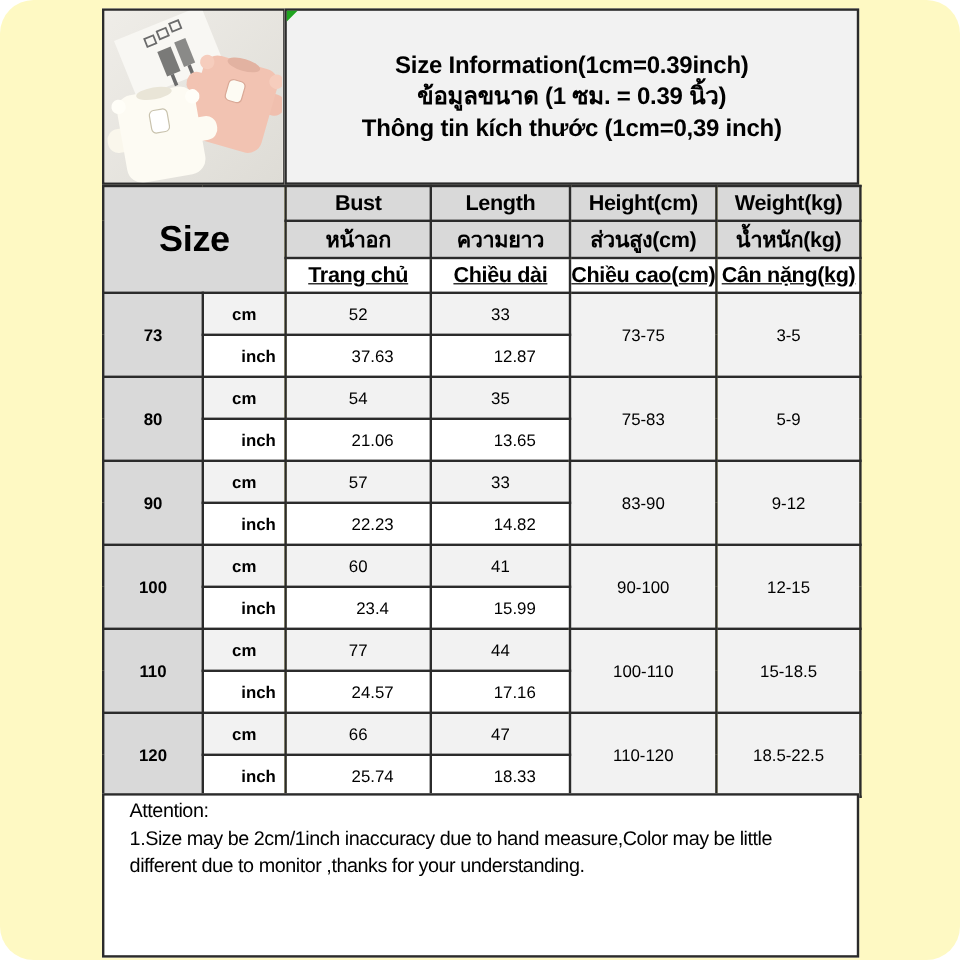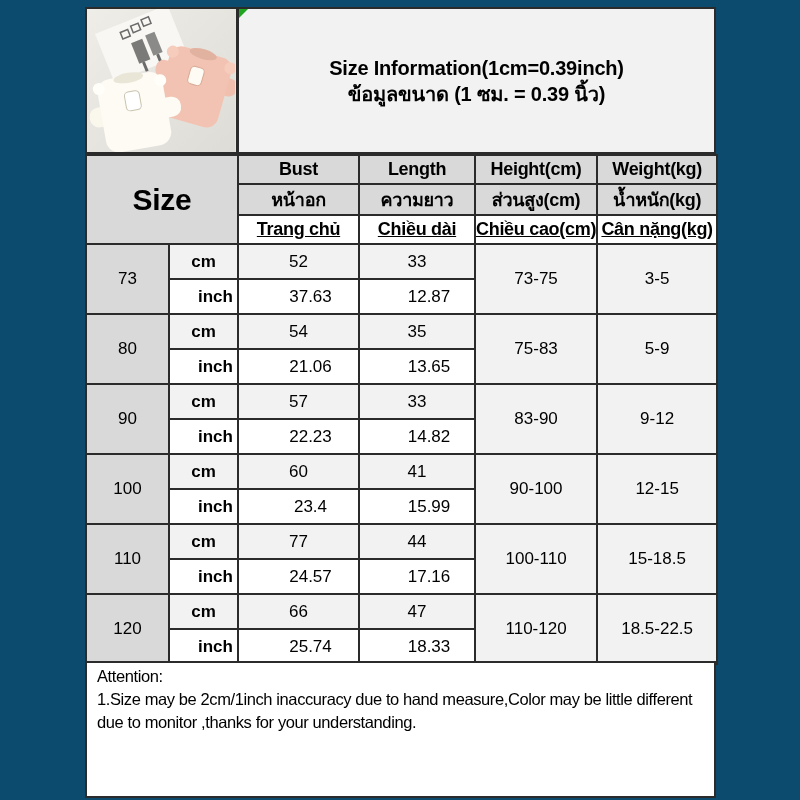--- a/index.html
+++ b/index.html
@@ -1,50 +1,50 @@
 <!DOCTYPE html>
 <html><head>
 <meta charset="utf-8">
 <style>
   * { margin:0; padding:0; box-sizing:border-box; }
   html,body { background:#fff; }
   body { font-family:"Liberation Sans", sans-serif; color:#000; }
-  .canvas { position:relative; width:800px; height:800px; background:#0c4a6e; overflow:hidden; }
+  .canvas { position:relative; width:800px; height:800px; background:#fef9c3; overflow:hidden;border-radius:28px; }
 
   
   .top-section { position:absolute; left:85px; top:7px; width:631px; height:147px; display:flex; }
   .photo-box { width:152px; height:147px; border:2px solid #2b2b2b; border-right-width:1px; background:#e9e6e0; overflow:hidden; flex:none; }
   .title-box { width:479px; height:147px; border:2px solid #2b2b2b; border-left-width:2px; background:#f2f2f2; position:relative;
                display:flex; flex-direction:column; justify-content:center; align-items:center; flex:none; }
   .title-box .t-line { font-weight:bold; font-size:20px; line-height:26px; letter-spacing:-0.2px; text-align:center; }
   .green-corner { position:absolute; left:0; top:0; width:0; height:0;
                   border-top:9px solid #1fa41f; border-right:9px solid transparent; }
 
   
   table.size-table { position:absolute; left:85px; top:154px; border-collapse:collapse; table-layout:fixed; }
   table.size-table th, table.size-table td { border:2px solid #2b2b2b; text-align:center; vertical-align:middle; overflow:hidden; white-space:nowrap; }
   table.size-table th { height:29px; font-size:18px; font-weight:bold; letter-spacing:-0.3px; }
-  table.size-table td { height:35px; font-size:17px; }
+  table.size-table td { height:35px; font-size:14px; }
   .col-size  { width:83px; }
   .col-unit  { width:69px; }
   .col-bust  { width:121px; }
   .col-len   { width:116px; }
   .col-hgt   { width:122px; }
   .col-wgt   { width:120px; }
   .size-head { background:#d9d9d9; font-size:30px !important; font-weight:bold; letter-spacing:0; }
   .hdr-gray  { background:#d9d9d9; }
   .hdr-white { background:#ffffff;text-decoration:underline; }
-  td.size-cell { background:#d9d9d9; font-weight:normal; }
+  td.size-cell { background:#d9d9d9; font-weight:bold; }
   td.shade   { background:#f2f2f2; }
   td.plain   { background:#ffffff;padding-left:24px; }
   td.unit    { font-weight:bold; }
 
   
   .notes-box { position:absolute; left:85px; top:661px; width:631px; height:137px; border:2px solid #2b2b2b; background:#fff;
-               padding:2px 10px; font-size:16.5px; line-height:23px; letter-spacing:-0.4px; }
+               padding:2px 21px; font-size:16.5px; line-height:23px; letter-spacing:-0.4px; }
 </style>
 </head>
 <body>
 
 <div class="canvas">
 
   <div class="top-section">
     <div class="photo-box">
       <svg width="148" height="143" viewBox="0 0 148 143">
         <defs>
@@ -84,20 +84,21 @@
           <circle cx="16" cy="72" r="6" fill="#fffef8"></circle>
           <circle cx="78" cy="74" r="6" fill="#fffef8"></circle>
           <rect x="40" y="80" width="15" height="19" rx="4" fill="#fff" stroke="#c9c3ae" stroke-width="1"></rect>
         </g>
       </svg>
     </div>
     <div class="title-box">
       <div class="green-corner"></div>
       <div class="t-line">Size Information(1cm=0.39inch)</div>
       <div class="t-line">ข้อมูลขนาด (1 ซม. = 0.39 นิ้ว)</div>
+      <div class="t-line">Thông tin kích thước (1cm=0,39 inch)</div>
     </div>
   </div>
 
   <table class="size-table">
     <colgroup>
       <col class="col-size">
         <col class="col-unit">
         <col class="col-bust">
         <col class="col-len">
         <col class="col-hgt">

